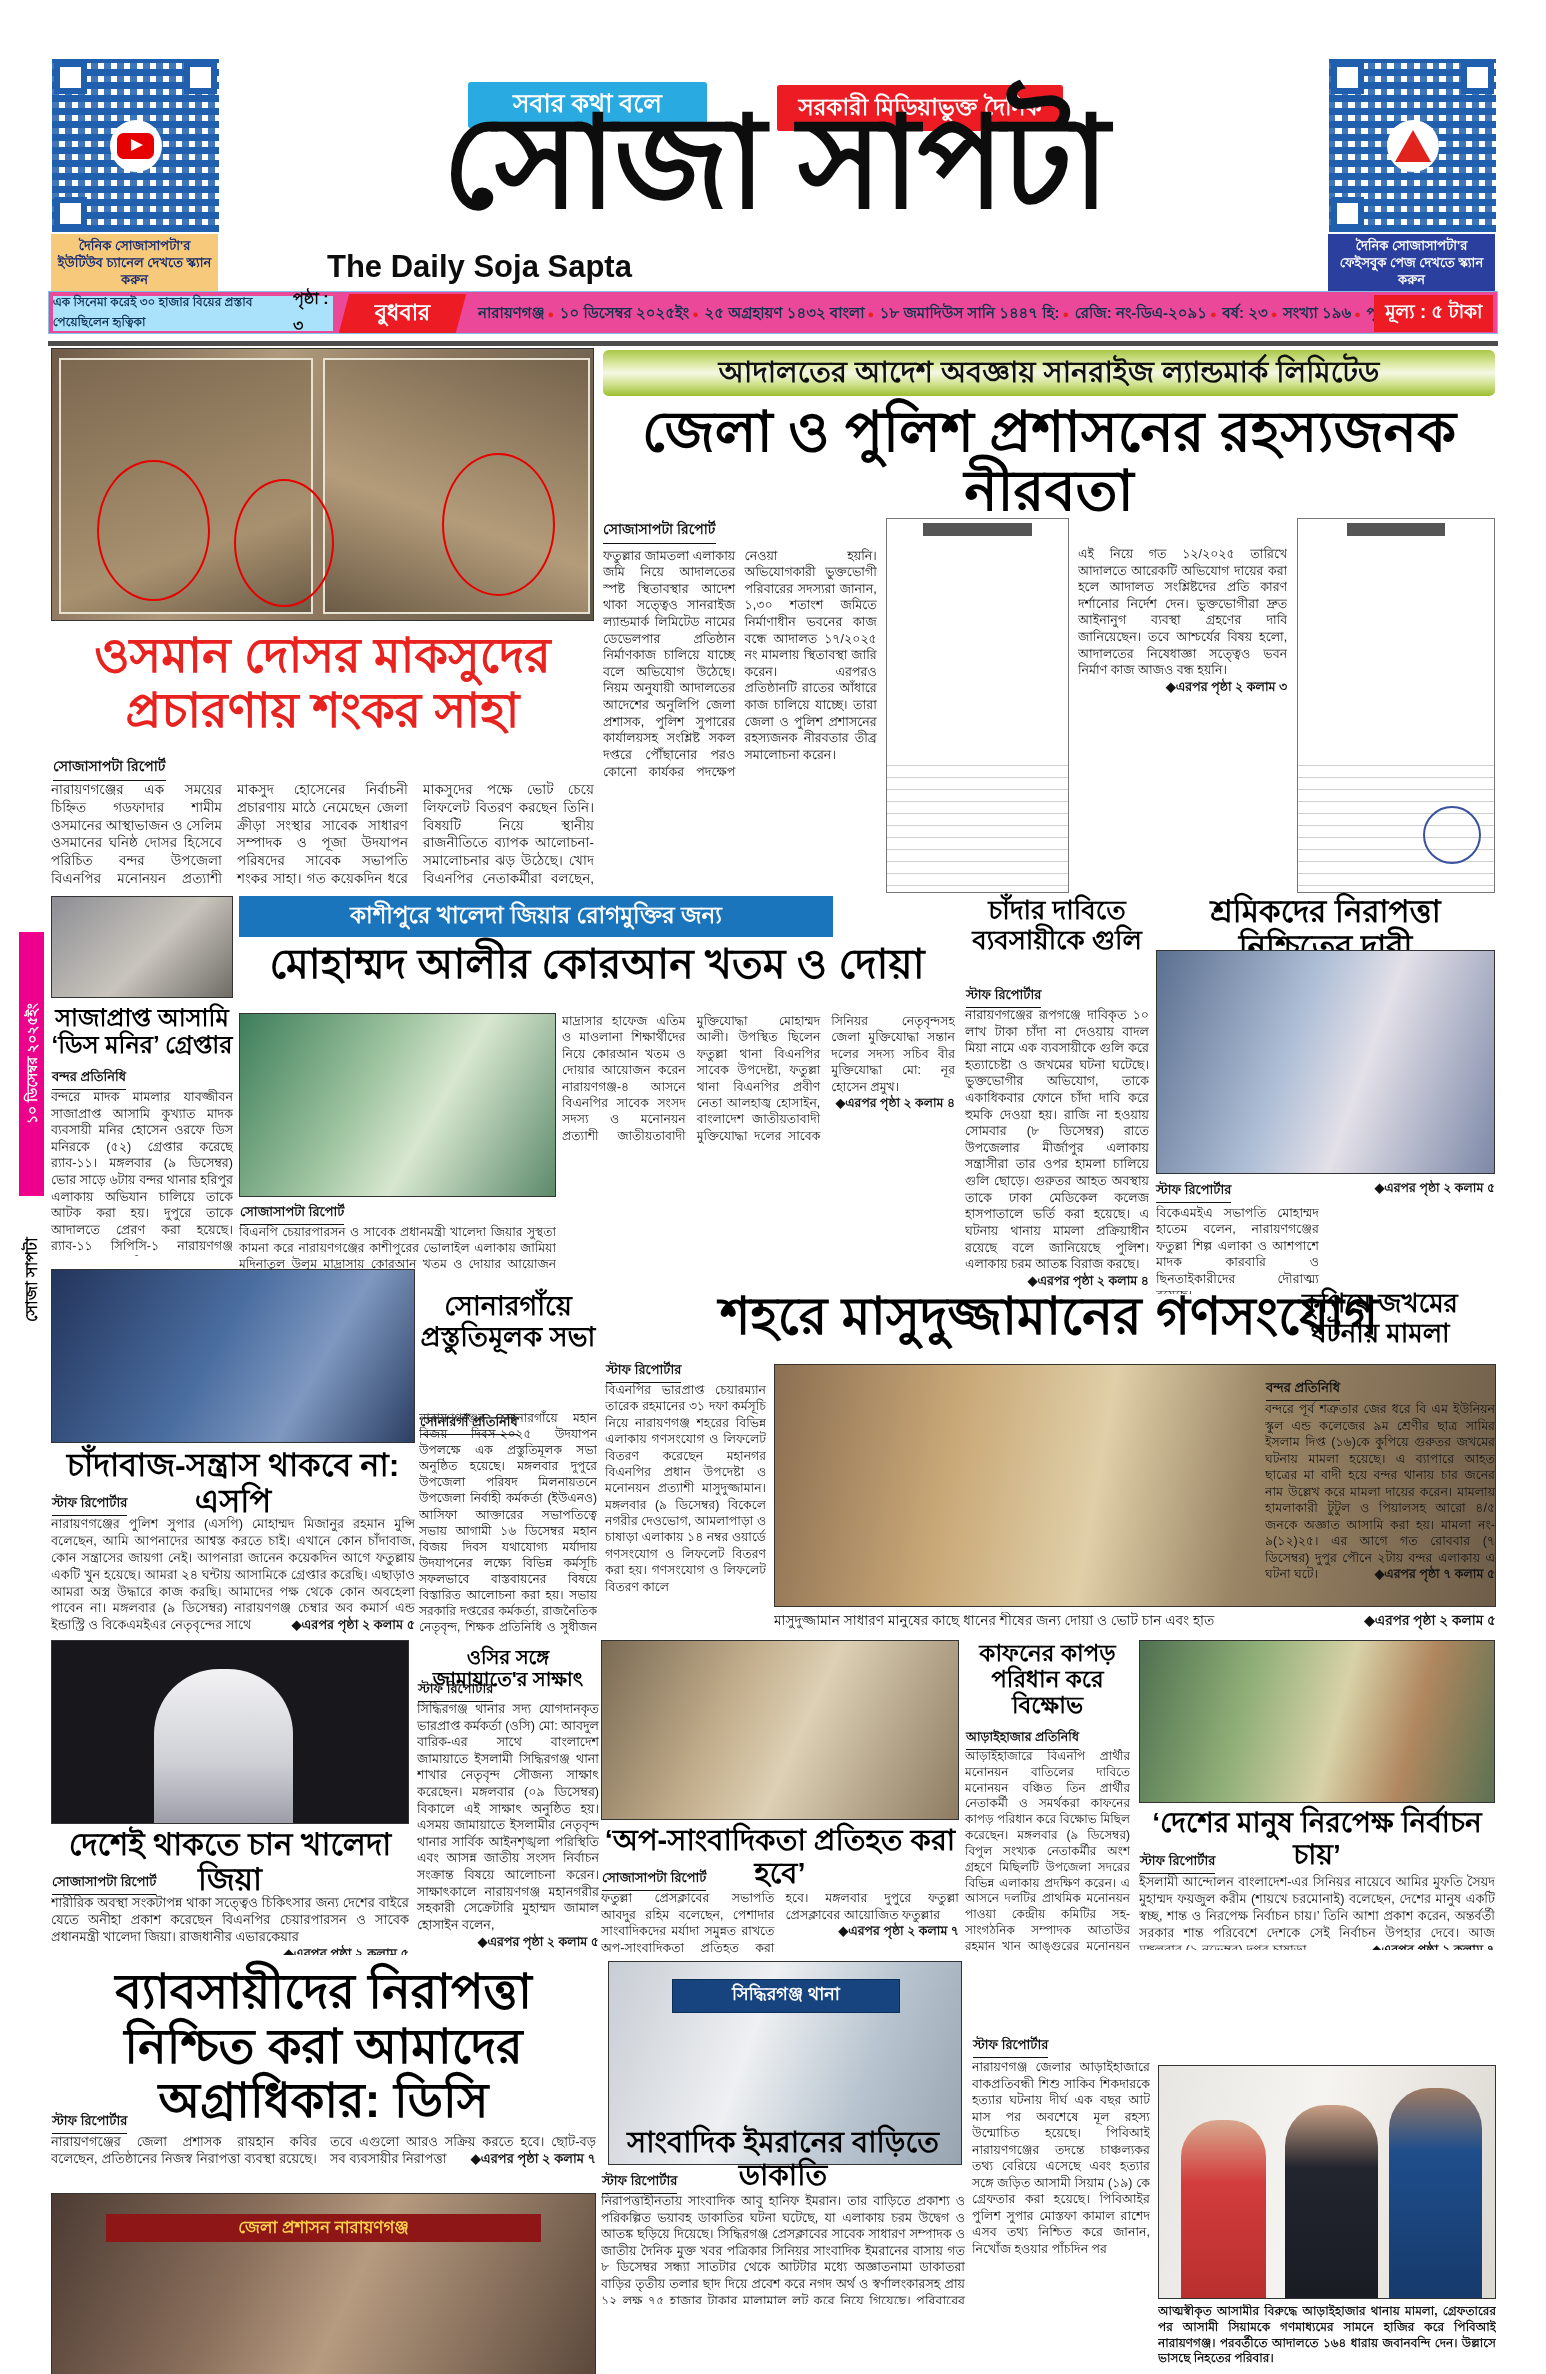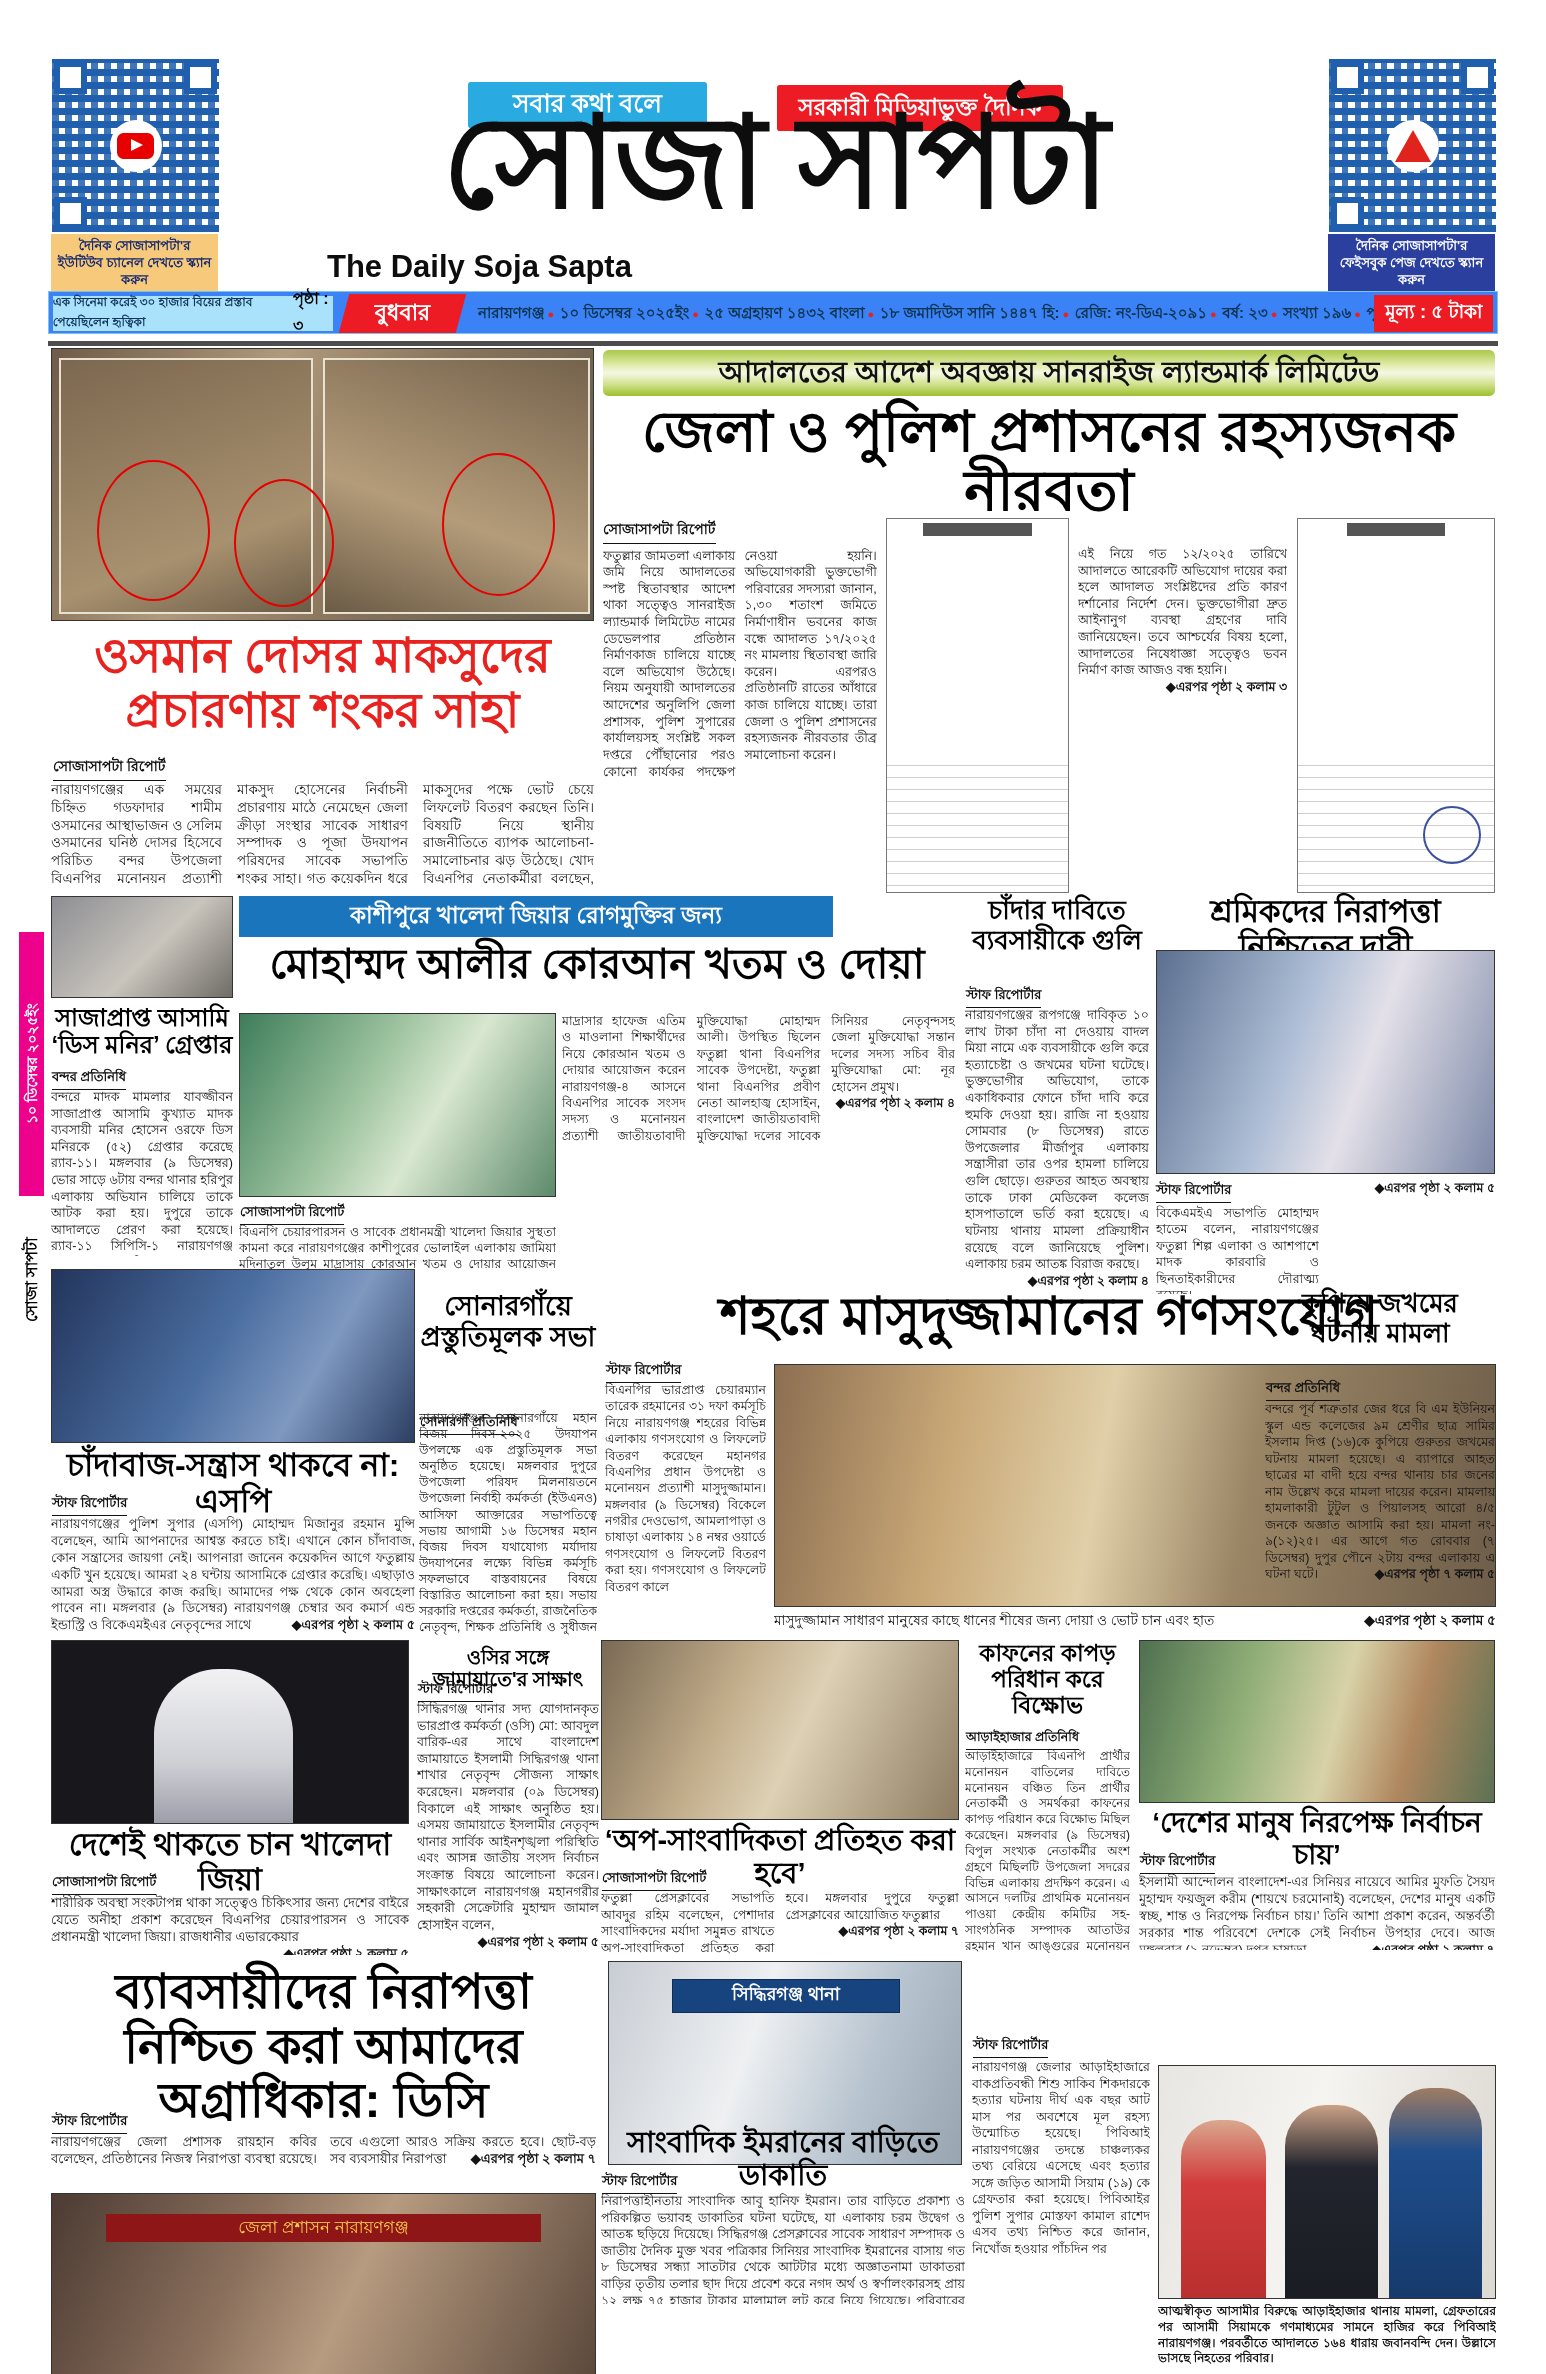--- a/index.html
+++ b/index.html
@@ -22,21 +22,21 @@
         repeating-linear-gradient(0deg, #1f5fad 0 6.5px, #ffffff 6.5px 13px);}
   .qr .f{position:absolute;width:33px;height:33px;border:6.5px solid #1f5fad;background:#fff;box-sizing:border-box;}
   .qr .f.tl{left:1.9px;top:1.9px}.qr .f.tr{right:1.9px;top:1.9px}.qr .f.bl{left:1.9px;bottom:1.9px}
   .qr .ctr{position:absolute;left:50%;top:50%;transform:translate(-50%,-50%);width:52px;height:52px;border-radius:50%;
            background:#fff;display:flex;align-items:center;justify-content:center;}
   .yt{width:37px;height:26px;background:#e60000;border-radius:6.5px;position:relative;}
   .yt:after{content:"";position:absolute;left:14px;top:6.5px;border-left:12px solid #fff;border-top:6.5px solid transparent;border-bottom:6.5px solid transparent;}
   .tri{width:0;height:0;border-left:18.6px solid transparent;border-right:18.6px solid transparent;border-bottom:32px solid #e0231d;}
   .capbox{display:flex;align-items:center;justify-content:center;text-align:center;font-weight:bold;font-size:13px;line-height:1.3;box-sizing:border-box;padding:3.7px;}
   
-  .dateline{background:#3b82f6;border:0.9px solid #7fc4e8;box-sizing:border-box;padding-left:40px;}
+  .dateline{background:#ec4899;border:0.9px solid #7fc4e8;box-sizing:border-box;padding-left:40px;}
   .dl-items{display:flex;align-items:center;gap:5.6px;font-weight:bold;color:#0e3550;font-size:15px;white-space:nowrap;}
   .dl-items span:not(:last-child):after{content:" ●";color:#e8221f;font-size:11px;}
   .para{background:#ed1c24;transform:skewX(-15deg);position:absolute;inset:0;}
   
   .doc{background:
        repeating-linear-gradient(180deg,#fff 0 5.6px,#cfcfcf 5.6px 6.5px,#fff 6.5px 12px);
        border:0.9px solid #777;}
   .vtxt{writing-mode:vertical-rl;transform:rotate(180deg);display:flex;align-items:center;justify-content:center;
         font-weight:bold;box-sizing:border-box;}
 </style>
@@ -252,21 +252,21 @@
   </div>
 
   <div class="h abs" style="left:51px;top:1965px;width:545px;font-size:48px;">ব্যাবসায়ীদের নিরাপত্তা নিশ্চিত করা আমাদের অগ্রাধিকার: ডিসি</div>
   <div class="abs" style="left:52px;top:2111px;"><span class="by" style="font-size:13px;">স্টাফ রিপোর্টার</span></div>
   <div class="bd abs" style="left:51px;top:2133px;width:545px;height:54px;font-size:13px;column-count:2;column-gap:13px;">
     <span>নারায়ণগঞ্জের জেলা প্রশাসক রায়হান কবির বলেছেন, প্রতিষ্ঠানের নিজস্ব নিরাপত্তা ব্যবস্থা রয়েছে। তবে</span>
     <span>এগুলো আরও সক্রিয় করতে হবে। ছোট-বড় সব ব্যবসায়ীর নিরাপত্তা</span>
     <span class="more">◆এরপর পৃষ্ঠা ২ কলাম ৭</span>
   </div>
   <div class="ph" style="left:51px;top:2193px;width:545px;height:182px;background:linear-gradient(115deg,#4c3b33 0%,#8a6f5c 35%,#b79b80 55%,#5c493c 100%);">
-    <div class="abs" style="left:10%;top:20.4px;width:80%;height:28px;background:#8f1616;color:#ffd24d;display:flex;align-items:center;justify-content:center;font-weight:normal;font-size:16.7px;">জেলা প্রশাসন  নারায়ণগঞ্জ</div>
+    <div class="abs" style="left:10%;top:20.4px;width:80%;height:28px;background:#8f1616;color:#ffd24d;display:flex;align-items:center;justify-content:center;font-weight:bold;font-size:16.7px;">জেলা প্রশাসন  নারায়ণগঞ্জ</div>
   </div>
 
   <div class="ph" style="left:608px;top:1961px;width:354px;height:204px;background:linear-gradient(110deg,#c8cdd4 0%,#eef0f2 40%,#b8c4cf 70%,#98a4b0 100%);padding-left:30px;">
     <div class="abs" style="left:18%;top:16.7px;width:64%;height:32px;background:#17447e;color:#fff;display:flex;align-items:center;justify-content:center;font-weight:bold;font-size:17.6px;border:1.9px solid #0c2f5a;">সিদ্ধিরগঞ্জ থানা</div>
   </div>
   <div class="h abs" style="left:601px;top:2126px;width:364px;font-size:29px;">সাংবাদিক ইমরানের বাড়িতে ডাকাতি</div>
   <div class="abs" style="left:602px;top:2171px;"><span class="by" style="font-size:13px;">স্টাফ রিপোর্টার</span></div>
   <div class="bd abs" style="left:601px;top:2193px;width:364px;height:111px;font-size:12.6px;">
     <span>নিরাপত্তাহীনতায় সাংবাদিক আবু হানিফ ইমরান। তার বাড়িতে প্রকাশ্য ও পরিকল্পিত ভয়াবহ ডাকাতির ঘটনা ঘটেছে, যা এলাকায় চরম উদ্বেগ ও আতঙ্ক ছড়িয়ে দিয়েছে। সিদ্ধিরগঞ্জ প্রেসক্লাবের সাবেক সাধারণ সম্পাদক ও জাতীয় দৈনিক মুক্ত খবর পত্রিকার সিনিয়র সাংবাদিক ইমরানের বাসায় গত ৮ ডিসেম্বর সন্ধ্যা সাতটার থেকে আটটার মধ্যে অজ্ঞাতনামা ডাকাতরা বাড়ির তৃতীয় তলার ছাদ দিয়ে প্রবেশ করে নগদ অর্থ ও স্বর্ণালংকারসহ প্রায় ১২ লক্ষ ৭৫ হাজার টাকার মালামাল লুট করে নিয়ে গিয়েছে। পরিবারের সদস্যরা জানান, ডাকাতরা ভবনের</span>
     

